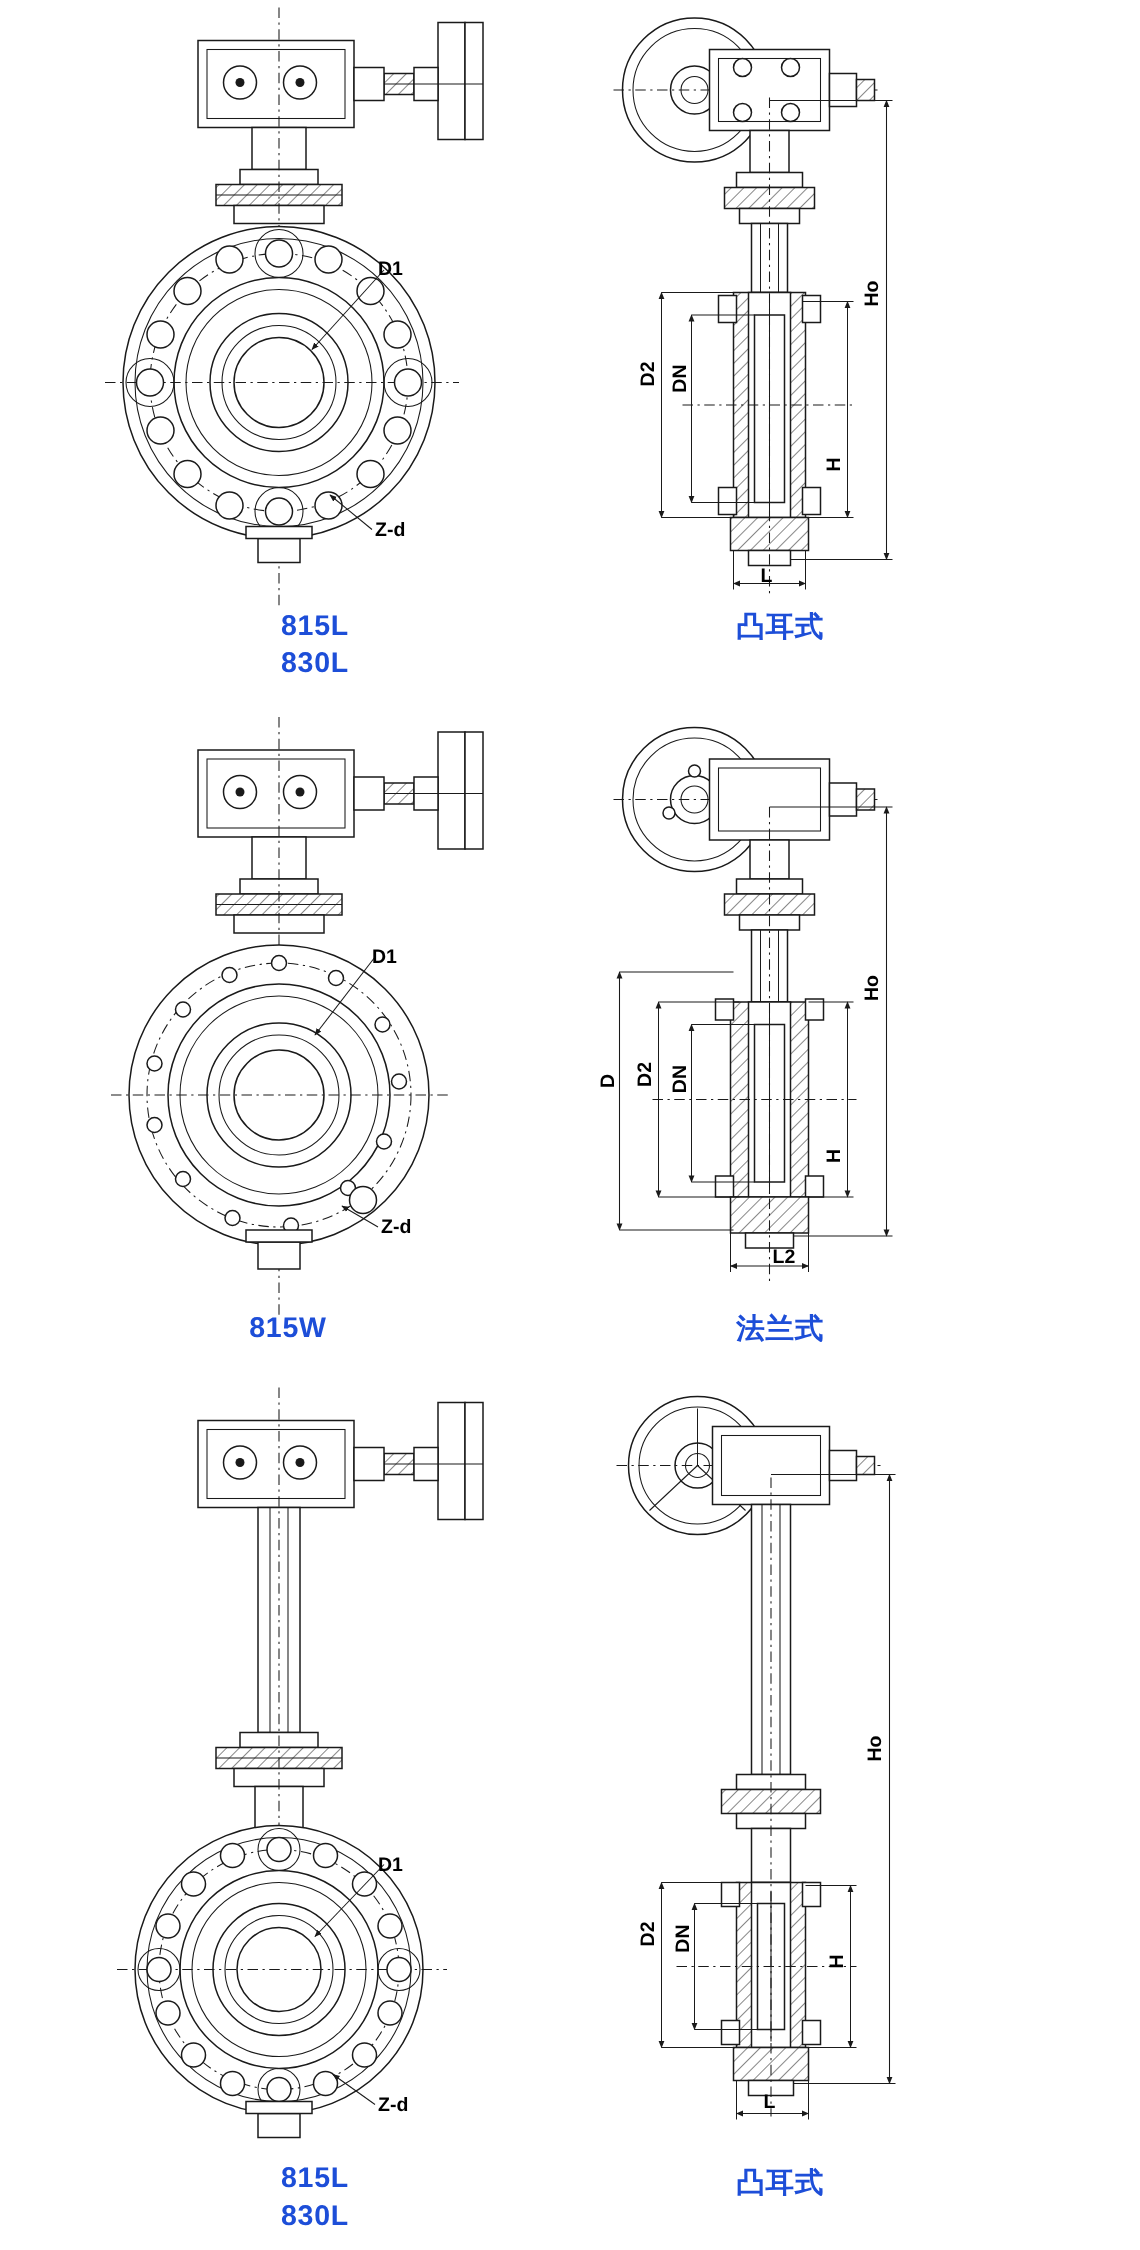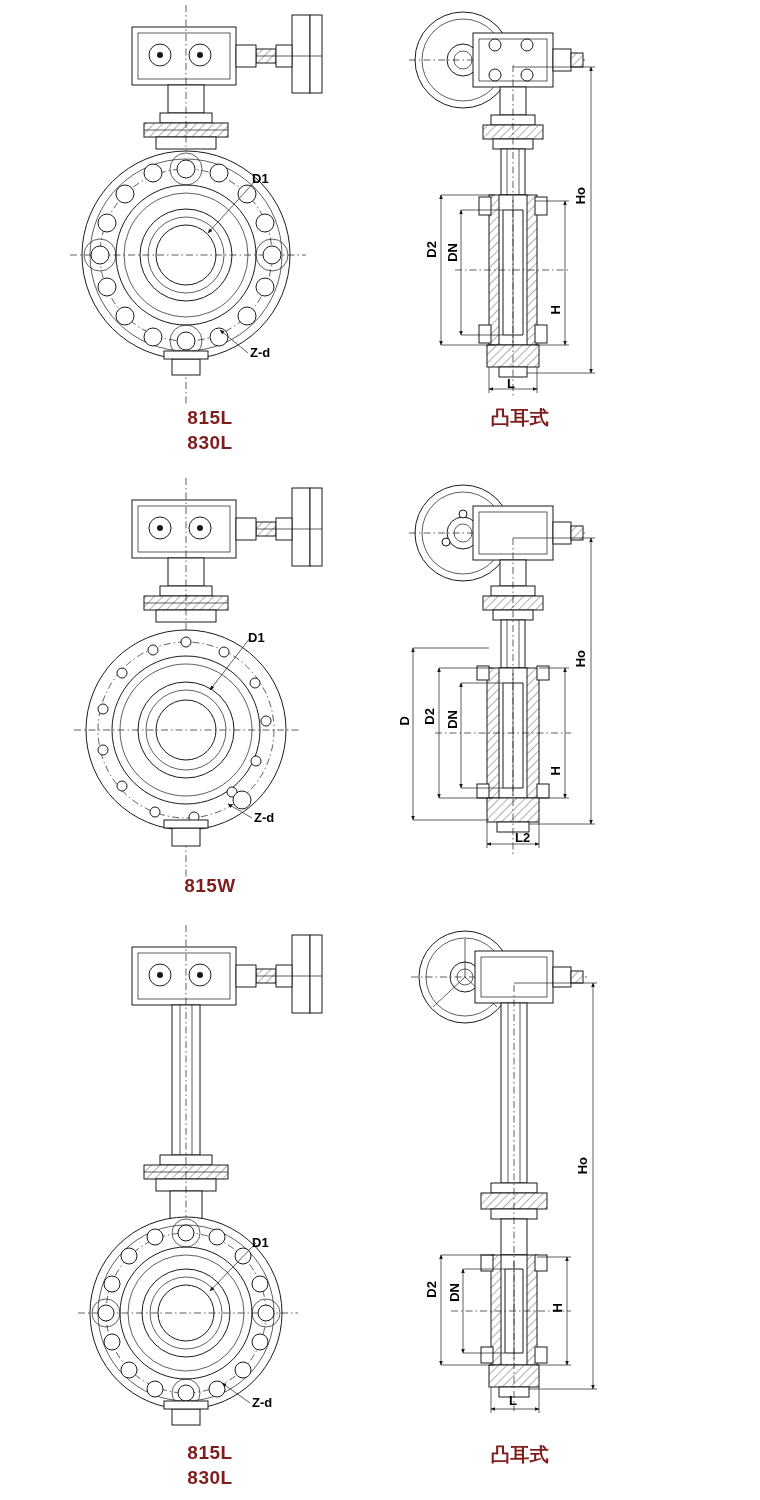--- a/index.html
+++ b/index.html
@@ -1,19 +1,19 @@
 <!DOCTYPE html>
 <html><head>
 <meta charset="utf-8">
 <style>
   html,body{margin:0;padding:0;background:#ffffff;}
   body{width:760px;height:1500px;font-family:"Liberation Sans",sans-serif;color:#000;}
   #sheet{position:relative;width:760px;height:1500px;overflow:hidden;background:#fff;}
   .blk{position:absolute;}
-  .cap{position:absolute;text-align:center;font-weight:bold;color:#7f1d1d;letter-spacing:.5px;}
+  .cap{position:absolute;text-align:center;font-weight:bold;color:#1d4ed8;letter-spacing:.5px;}
   .cap .l1,.cap .l2{display:block;}
   .lbl{position:absolute;font-size:13px;font-weight:bold;font-family:"Liberation Sans",sans-serif;}
   .lbl.vert{writing-mode:vertical-rl;transform:rotate(180deg);}
   svg{display:block;overflow:visible;}
   .thin{stroke:#1a1a1a;fill:none;stroke-width:.7;}
   .dash{stroke:#1a1a1a;fill:none;stroke-width:.7;stroke-dasharray:7 3 1.5 3;}
   .fillw{fill:#ffffff;stroke:#1a1a1a;stroke-width:1;}
   .dim{stroke:#1a1a1a;fill:none;stroke-width:.7;}
   .hatch{fill:url(#hatchP);stroke:#1a1a1a;stroke-width:1;}
   .dot{fill:#1a1a1a;}
@@ -256,21 +256,21 @@
       </g>
       <g>
         <line class="dim" x1="190" y1="160" x2="150" y2="212" marker-end="url(#ar)"></line>
         <line class="dim" x1="192" y1="340" x2="168" y2="326" marker-end="url(#ar)"></line>
       </g>
     </svg>
     <span class="lbl" style="left:188px;top:152px">D1</span>
     <span class="lbl" style="left:194px;top:332px">Z-d</span>
   </div>
 
-  <div class="cap" style="left:110px;top:873px;width:200px;font-size:19px;line-height:25px;">
+  <div class="cap" style="left:92px;top:873px;width:200px;font-size:19px;line-height:25px;">
     <span class="l1">815W</span>
   </div>
 
   <div class="blk" style="left:395px;top:478px;">
     <svg width="330" height="400" viewBox="0 0 330 400">
       <g>
         <circle class="fillw" cx="68" cy="55" r="48"></circle>
         <circle class="thin" cx="68" cy="55" r="41"></circle>
         <circle class="fillw" cx="68" cy="55" r="16"></circle>
         <circle class="thin" cx="68" cy="55" r="9"></circle>
@@ -335,20 +335,21 @@
       </g>
     </svg>
     <span class="lbl vert" style="left:178px;top:172px">Ho</span>
     <span class="lbl vert" style="left:2px;top:238px">D</span>
     <span class="lbl vert" style="left:27px;top:230px">D2</span>
     <span class="lbl vert" style="left:50px;top:232px">DN</span>
     <span class="lbl vert" style="left:153px;top:288px">H</span>
     <span class="lbl" style="left:120px;top:352px">L2</span>
   </div>
 
+  <div class="cap" style="left:430px;top:873px;width:180px;font-size:19px;">法兰式</div>
 
   <div class="blk" style="left:60px;top:925px;">
     <svg width="300" height="500" viewBox="0 0 300 500">
       <g>
         <rect class="fillw" x="232" y="10" width="18" height="78"></rect>
         <rect class="fillw" x="250" y="10" width="12" height="78"></rect>
         <rect class="hatch" x="196" y="44" width="20" height="14"></rect>
         <rect class="fillw" x="216" y="40" width="16" height="22"></rect>
         <line class="thin" x1="196" y1="51" x2="262" y2="51"></line>
         <rect class="fillw" x="72" y="22" width="104" height="58"></rect>

